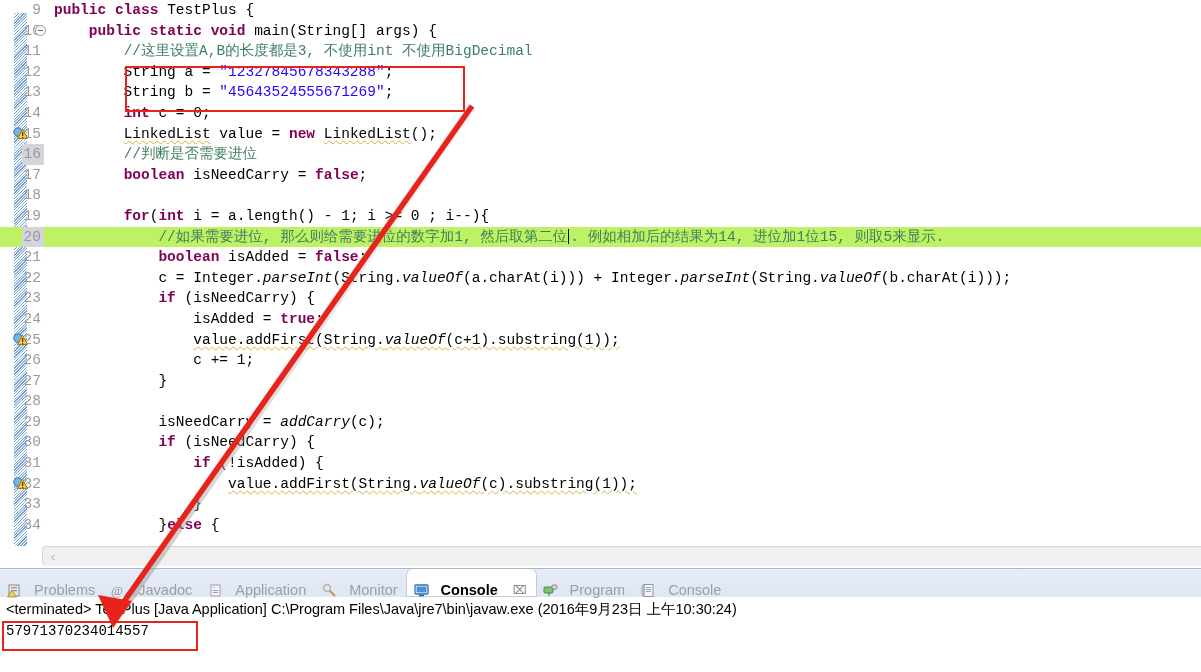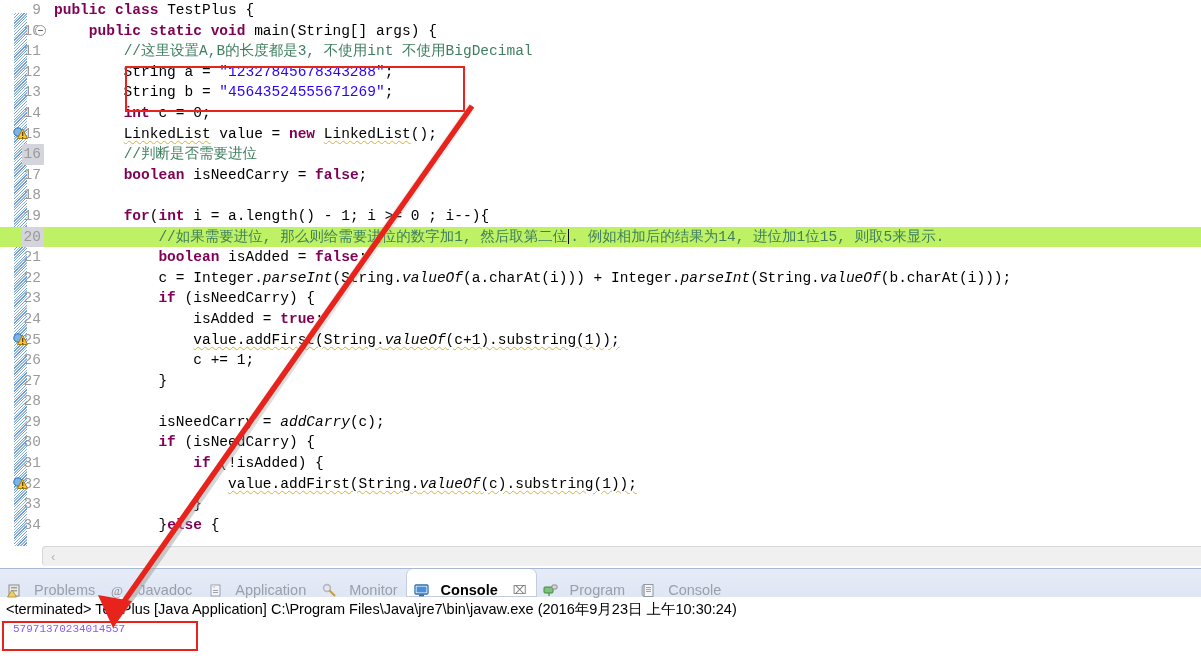--- a/index.html
+++ b/index.html
@@ -233,24 +233,23 @@
     font-size: 14.5px;
     color: #000000;
     font-family: "Liberation Sans", sans-serif;
     white-space: nowrap;
   }
 
   .console-out {
     position: absolute;
     left: 6px; top: 54px;
     font-family: "Liberation Mono", "DejaVu Sans Mono", monospace;
-    font-size: 11px;
-    color: #8b5cf6;
+    font-size: 14px;
+    color: #000000;
     white-space: nowrap;
-    margin-left: 7px;
   }
   .console-caret {
     position: absolute;
     left: 3px; top: 53px;
     width: 1px; height: 18px;
     background: #000;
   }
 
   
   .red-box {

